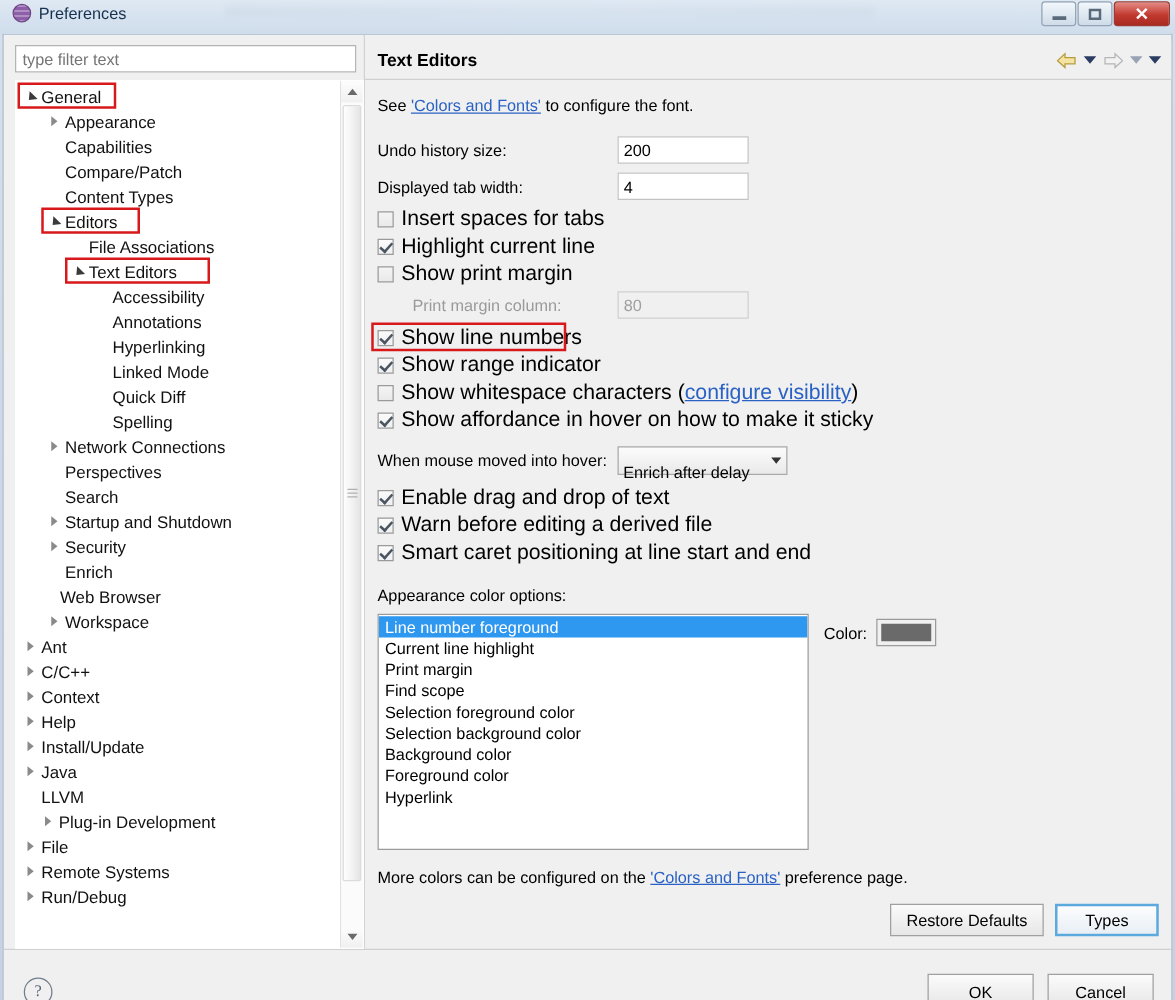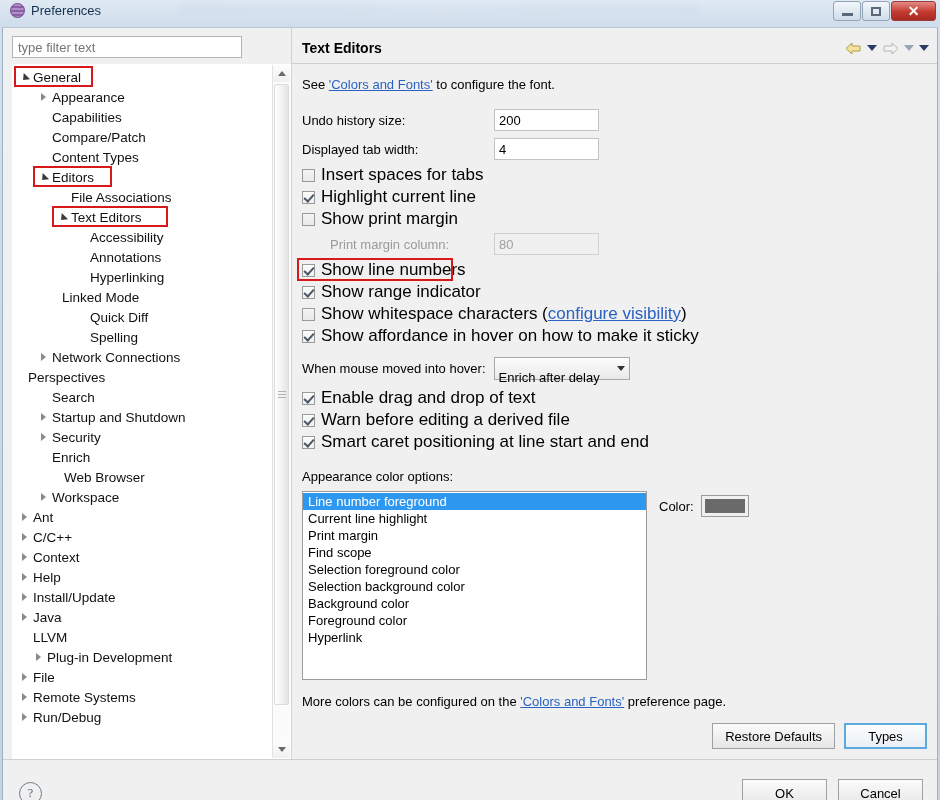--- a/index.html
+++ b/index.html
@@ -120,21 +120,21 @@
     width: 289px;
     flex: 0 0 289px;
     padding: 8px 0 0 9px;
     box-sizing: border-box;
     display: flex;
     flex-direction: column;
     background: #f0f0f0;
     border-right: 1px solid #d2d2d2;
   }
   #filter-input {
-    width: 230px;
+    width: 273px;
     height: 22px;
     box-sizing: border-box;
     border: 1px solid #b4b4b4;
     background: #fff;
     font-family: "Liberation Sans", sans-serif;
     font-size: 13px;
     color: #8e8e8e;
     padding: 0 5px;
     outline: none;
   }
@@ -535,57 +535,57 @@
                 <span class="tree-label">Accessibility</span>
               </div>
               <div class="tree-row" style="padding-left: 62px;">
                 <span class="twisty none"></span>
                 <span class="tree-label">Annotations</span>
               </div>
               <div class="tree-row" style="padding-left: 62px;">
                 <span class="twisty none"></span>
                 <span class="tree-label">Hyperlinking</span>
               </div>
-              <div class="tree-row" style="padding-left: 34px;">
+              <div class="tree-row" style="padding-left: 62px;">
                 <span class="twisty none"></span>
                 <span class="tree-label">Linked Mode</span>
               </div>
               <div class="tree-row" style="padding-left: 62px;">
                 <span class="twisty none"></span>
                 <span class="tree-label">Quick Diff</span>
               </div>
               <div class="tree-row" style="padding-left: 62px;">
                 <span class="twisty none"></span>
                 <span class="tree-label">Spelling</span>
               </div>
               <div class="tree-row" style="padding-left: 24px;">
                 <span class="twisty closed"></span>
                 <span class="tree-label">Network Connections</span>
               </div>
-              <div class="tree-row" style=" text-align: right;">
+              <div class="tree-row" style="padding-left: 24px; text-align: right;">
                 <span class="twisty none"></span>
                 <span class="tree-label">Perspectives</span>
               </div>
               <div class="tree-row" style="padding-left: 24px;">
                 <span class="twisty none"></span>
                 <span class="tree-label">Search</span>
               </div>
               <div class="tree-row" style="padding-left: 24px;">
                 <span class="twisty closed"></span>
                 <span class="tree-label">Startup and Shutdown</span>
               </div>
               <div class="tree-row" style="padding-left: 24px;">
                 <span class="twisty closed"></span>
                 <span class="tree-label">Security</span>
               </div>
               <div class="tree-row" style="padding-left: 24px;">
                 <span class="twisty none"></span>
                 <span class="tree-label">Enrich</span>
               </div>
-              <div class="tree-row" style="padding-left: 36px;">
+              <div class="tree-row" style="padding-left: 20px;">
                 <span class="twisty none"></span>
                 <span class="tree-label">Web Browser</span>
               </div>
               <div class="tree-row" style="padding-left: 24px;">
                 <span class="twisty closed"></span>
                 <span class="tree-label">Workspace</span>
               </div>
               <div class="tree-row" style="padding-left: 5px;">
                 <span class="twisty closed"></span>
                 <span class="tree-label">Ant</span>

